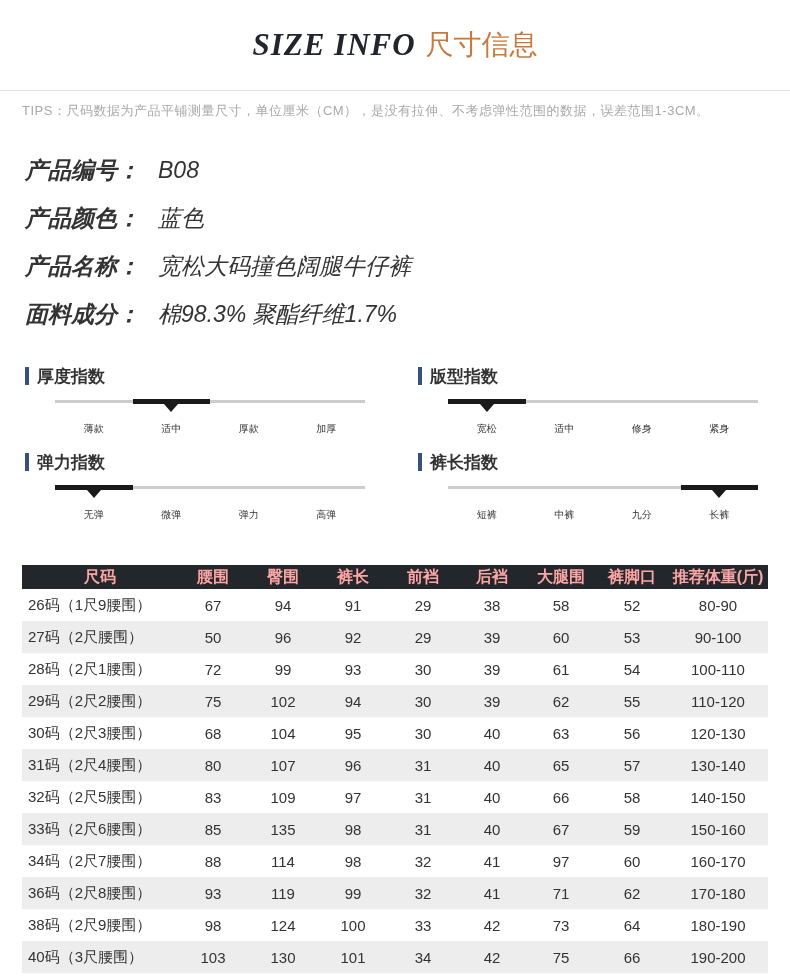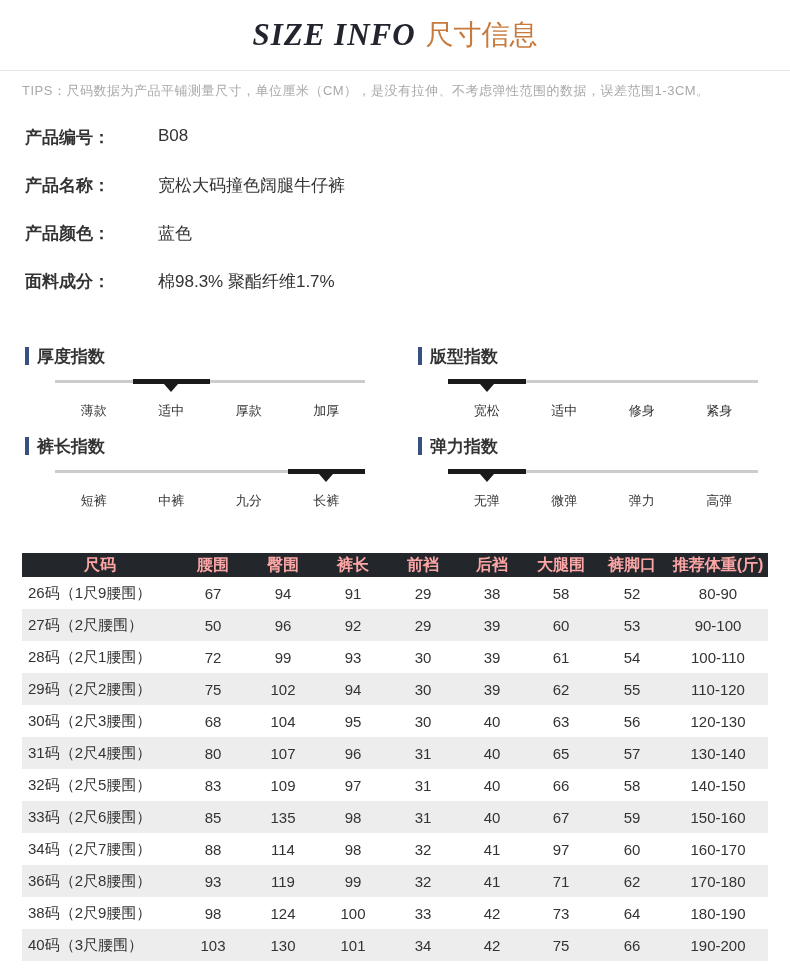--- a/index.html
+++ b/index.html
@@ -12,49 +12,49 @@
     --row-alt-bg:#ededed;
     --text:#333333;
     --tips:#a9a9a9;
     --divider:#e3e3e3;
   }
   *{margin:0;padding:0;box-sizing:border-box;}
   html,body{width:790px;height:976px;background:#ffffff;overflow:hidden;
     font-family:"Liberation Sans","DejaVu Sans",sans-serif;color:var(--text);}
 
   
-  .page-header{height:71px;display:flex;align-items:center;justify-content:center;
+  .page-header{height:91px;display:flex;align-items:center;justify-content:center;
     border-bottom:1px solid var(--divider);}
   .title-en{font-family:"Liberation Serif","DejaVu Serif",serif;font-style:italic;
     font-weight:bold;font-size:31px;color:var(--title-dark);letter-spacing:1px;}
   .title-zh{font-size:28px;color:var(--accent-orange);margin-left:10px;font-weight:500;}
 
   
   .tips{margin:11px 25px 0 22px;font-size:13px;color:var(--tips);letter-spacing:0.5px;}
 
   
   .product{margin:26px 0 0 25px;}
-  .prow{height:48px;display:flex;font-size:17px;}
+  .prow{height:48px;display:flex;align-items:center;font-size:23px;font-style:italic;}
   .plabel{font-weight:bold;width:133px;color:var(--text);}
   .pvalue{color:var(--text);}
 
   
   .indicators{margin-top:27px;padding:0 25px;display:flex;flex-wrap:wrap;
     justify-content:space-between;align-items:center;}
   .indicator{width:347px;margin-bottom:15px;}
   .ind-title{height:22px;display:flex;align-items:center;font-size:17px;font-weight:bold;color:#333;}
   .bar{display:inline-block;width:4px;height:18px;background:var(--section-bar);margin-right:8px;}
   .slider{position:relative;height:12px;margin:13px 7px 0 30px;}
   .track{position:absolute;left:0;right:0;top:0;height:3px;background:var(--slider-track);}
   .seg{position:absolute;top:-1px;height:5px;background:var(--slider-active);}
   .tri{position:absolute;top:4px;width:0;height:0;border-left:7px solid transparent;
     border-right:7px solid transparent;border-top:8px solid var(--slider-active);
     transform:translateX(-50%);}
   .opts{display:flex;margin:10px 7px 0 30px;}
-  .opts span{flex:1;text-align:center;font-size:13px;color:var(--text);}
+  .opts span{flex:1;text-align:center;font-size:10px;color:var(--text);}
 
   
   .size-table{margin:28px 0 0 22px;border-collapse:collapse;table-layout:fixed;width:746px;}
   .size-table th{background:var(--table-header-bg);color:#fca5a5;font-weight:bold;
     font-size:16px;height:24px;text-align:center;}
   .size-table td{height:32px;font-size:15px;text-align:center;color:var(--text);}
   .size-table td:first-child{text-align:left;padding-left:6px;}
   .size-table tr.alt{background:var(--row-alt-bg);}
   .c0{width:156px;}.c1{width:70px;}.c2{width:70px;}.c3{width:70px;}.c4{width:70px;}
   .c5{width:68px;}.c6{width:70px;}.c7{width:72px;}.c8{width:100px;}
@@ -68,26 +68,26 @@
 </div>
 
 <div class="tips">TIPS：尺码数据为产品平铺测量尺寸，单位厘米（CM），是没有拉伸、不考虑弹性范围的数据，误差范围1-3CM。</div>
 
 <div class="product">
     <div class="prow">
       <span class="plabel">产品编号：</span>
       <span class="pvalue">B08</span>
     </div>
     <div class="prow">
+      <span class="plabel">产品颜色：</span>
+      <span class="pvalue">蓝色</span>
+    </div>
+    <div class="prow">
       <span class="plabel">产品名称：</span>
       <span class="pvalue">宽松大码撞色阔腿牛仔裤</span>
-    </div>
-    <div class="prow">
-      <span class="plabel">产品颜色：</span>
-      <span class="pvalue">蓝色</span>
     </div>
     <div class="prow">
       <span class="plabel">面料成分：</span>
       <span class="pvalue">棉98.3% 聚酯纤维1.7%</span>
     </div>
   </div>
 
 <div class="indicators">
     <div class="indicator">
       <div class="ind-title">
@@ -119,49 +119,49 @@
       <div class="opts">
         <span>宽松</span>
         <span>适中</span>
         <span>修身</span>
         <span>紧身</span>
       </div>
     </div>
     <div class="indicator">
       <div class="ind-title">
         <span class="bar"></span>
+        <span>弹力指数</span>
+      </div>
+      <div class="slider">
+        <div class="track"></div>
+        <div class="seg" style="left: 0%; width: 25%;"></div>
+        <div class="tri" style="left: 12.5%;"></div>
+      </div>
+      <div class="opts">
+        <span>无弹</span>
+        <span>微弹</span>
+        <span>弹力</span>
+        <span>高弹</span>
+      </div>
+    </div>
+    <div class="indicator">
+      <div class="ind-title">
+        <span class="bar"></span>
         <span>裤长指数</span>
       </div>
       <div class="slider">
         <div class="track"></div>
         <div class="seg" style="left: 75%; width: 25%;"></div>
         <div class="tri" style="left: 87.5%;"></div>
       </div>
       <div class="opts">
         <span>短裤</span>
         <span>中裤</span>
         <span>九分</span>
         <span>长裤</span>
-      </div>
-    </div>
-    <div class="indicator">
-      <div class="ind-title">
-        <span class="bar"></span>
-        <span>弹力指数</span>
-      </div>
-      <div class="slider">
-        <div class="track"></div>
-        <div class="seg" style="left: 0%; width: 25%;"></div>
-        <div class="tri" style="left: 12.5%;"></div>
-      </div>
-      <div class="opts">
-        <span>无弹</span>
-        <span>微弹</span>
-        <span>弹力</span>
-        <span>高弹</span>
       </div>
     </div>
   </div>
 
 <table class="size-table">
   <colgroup>
     <col class="c0">
       <col class="c1">
       <col class="c2">
       <col class="c3">

